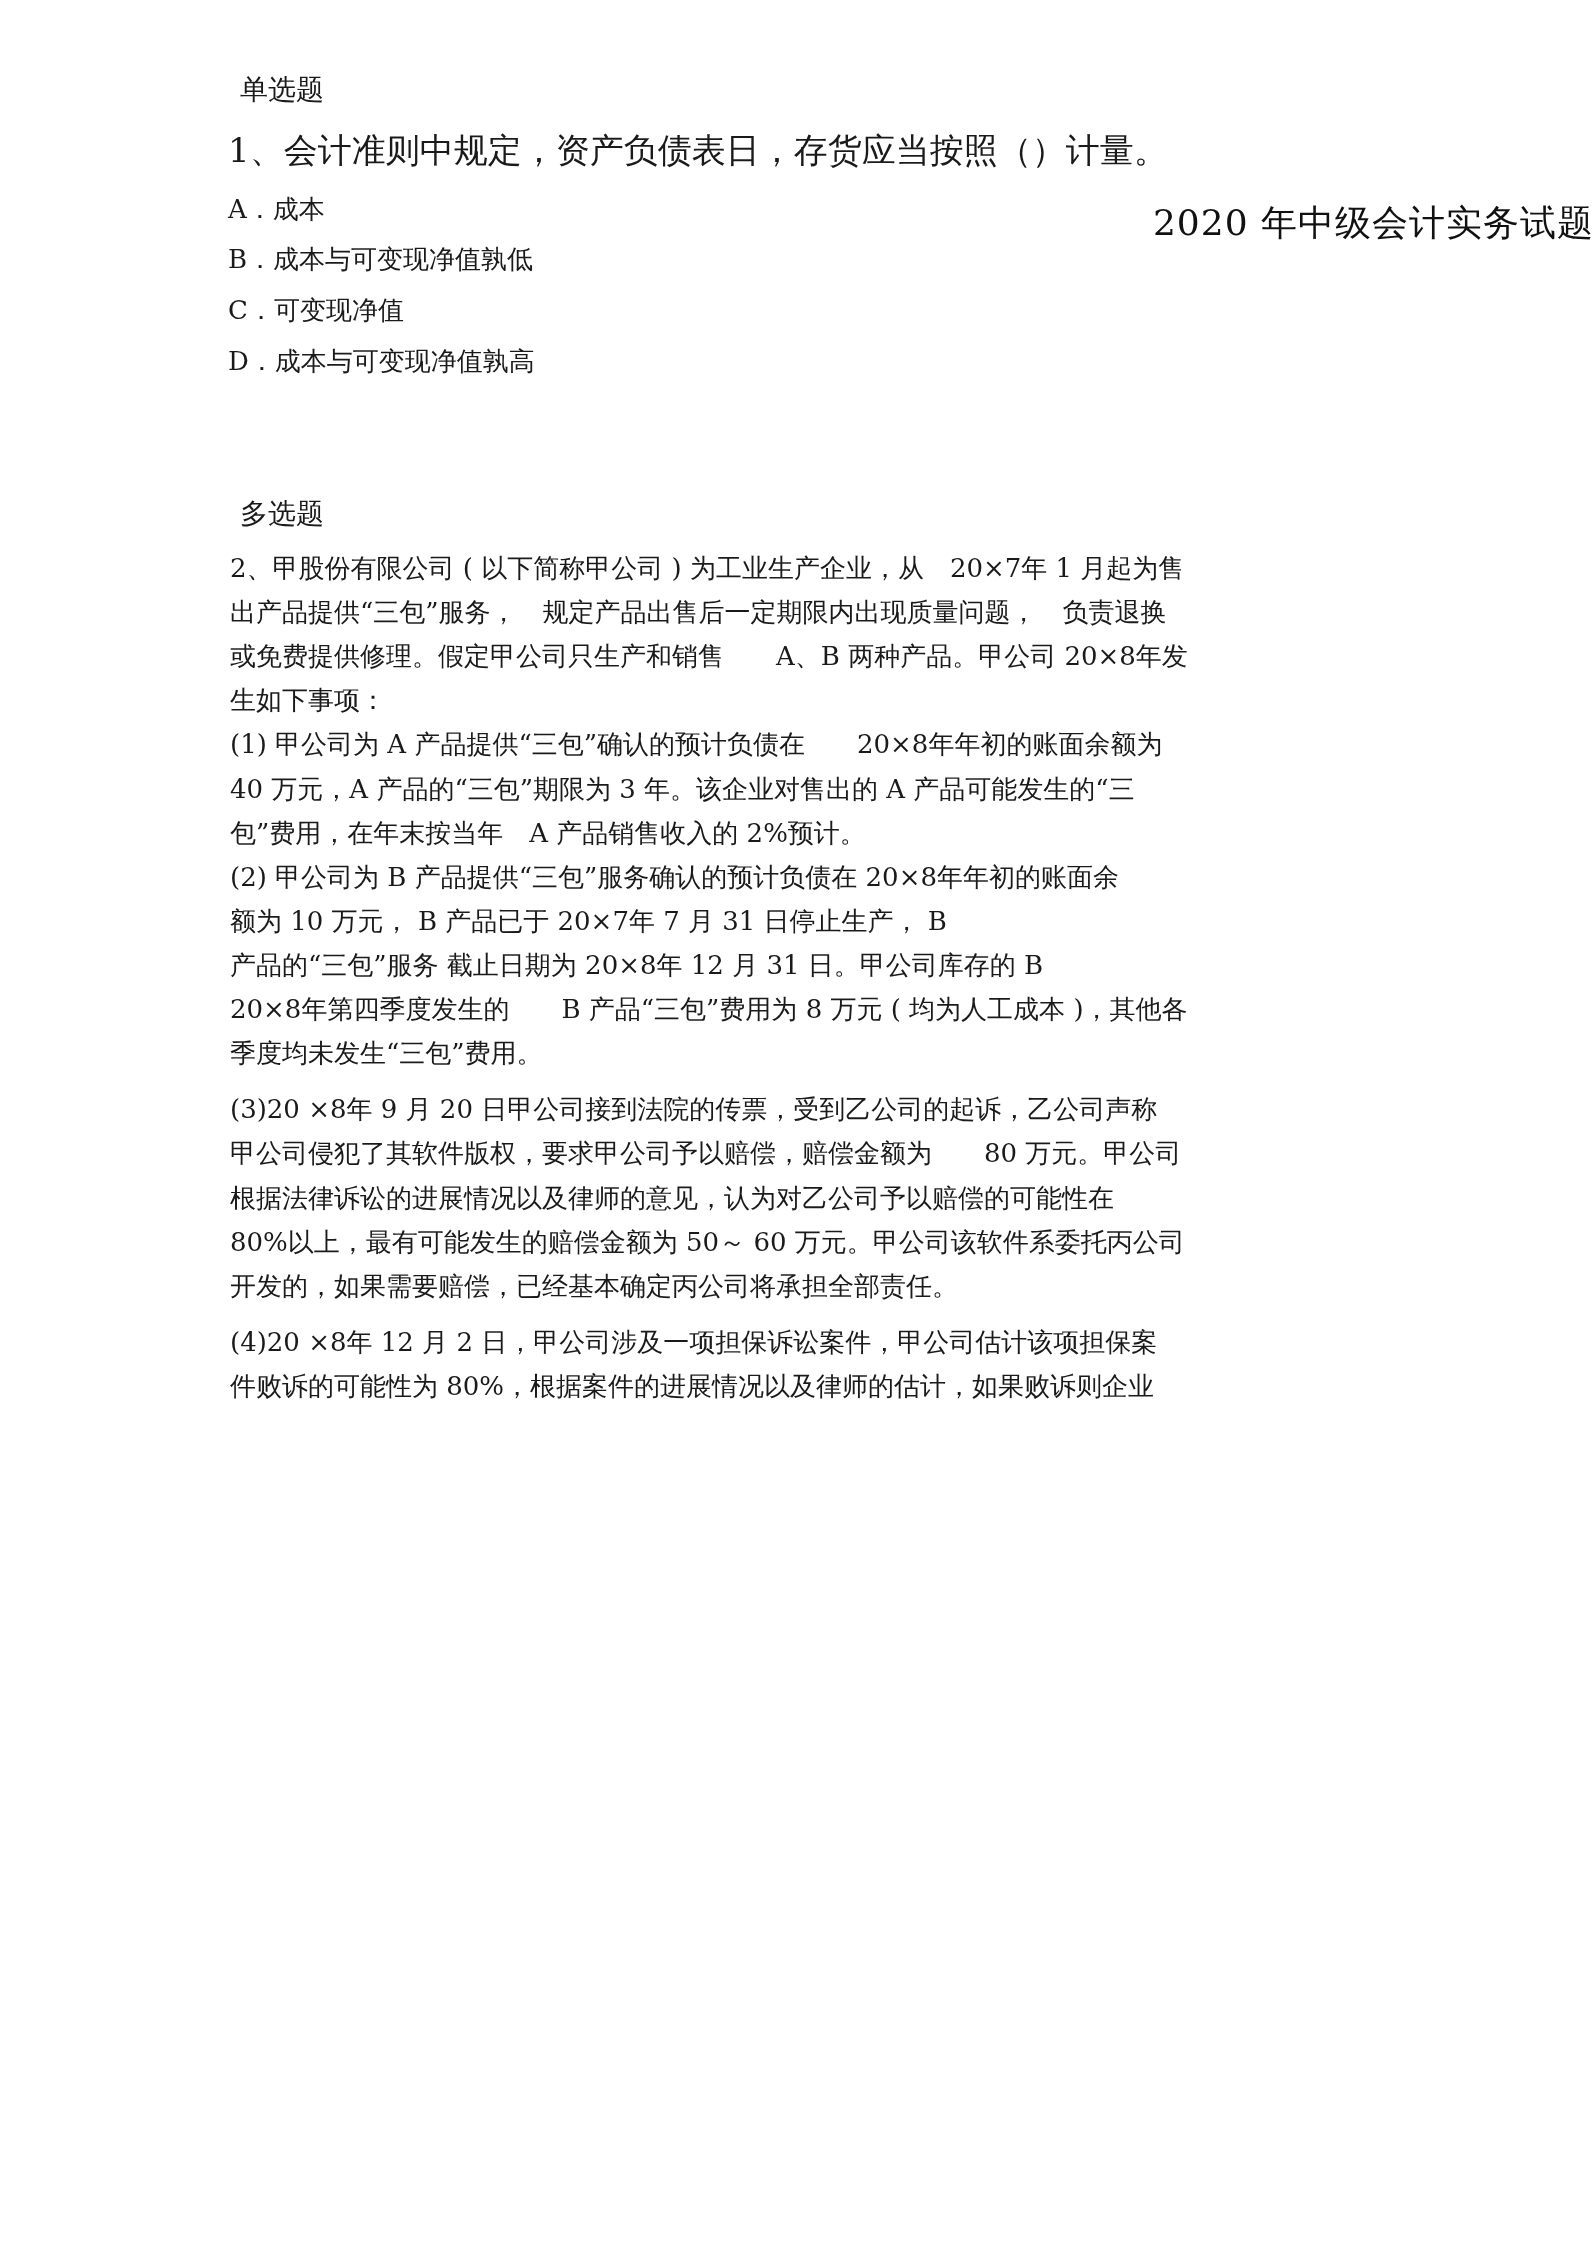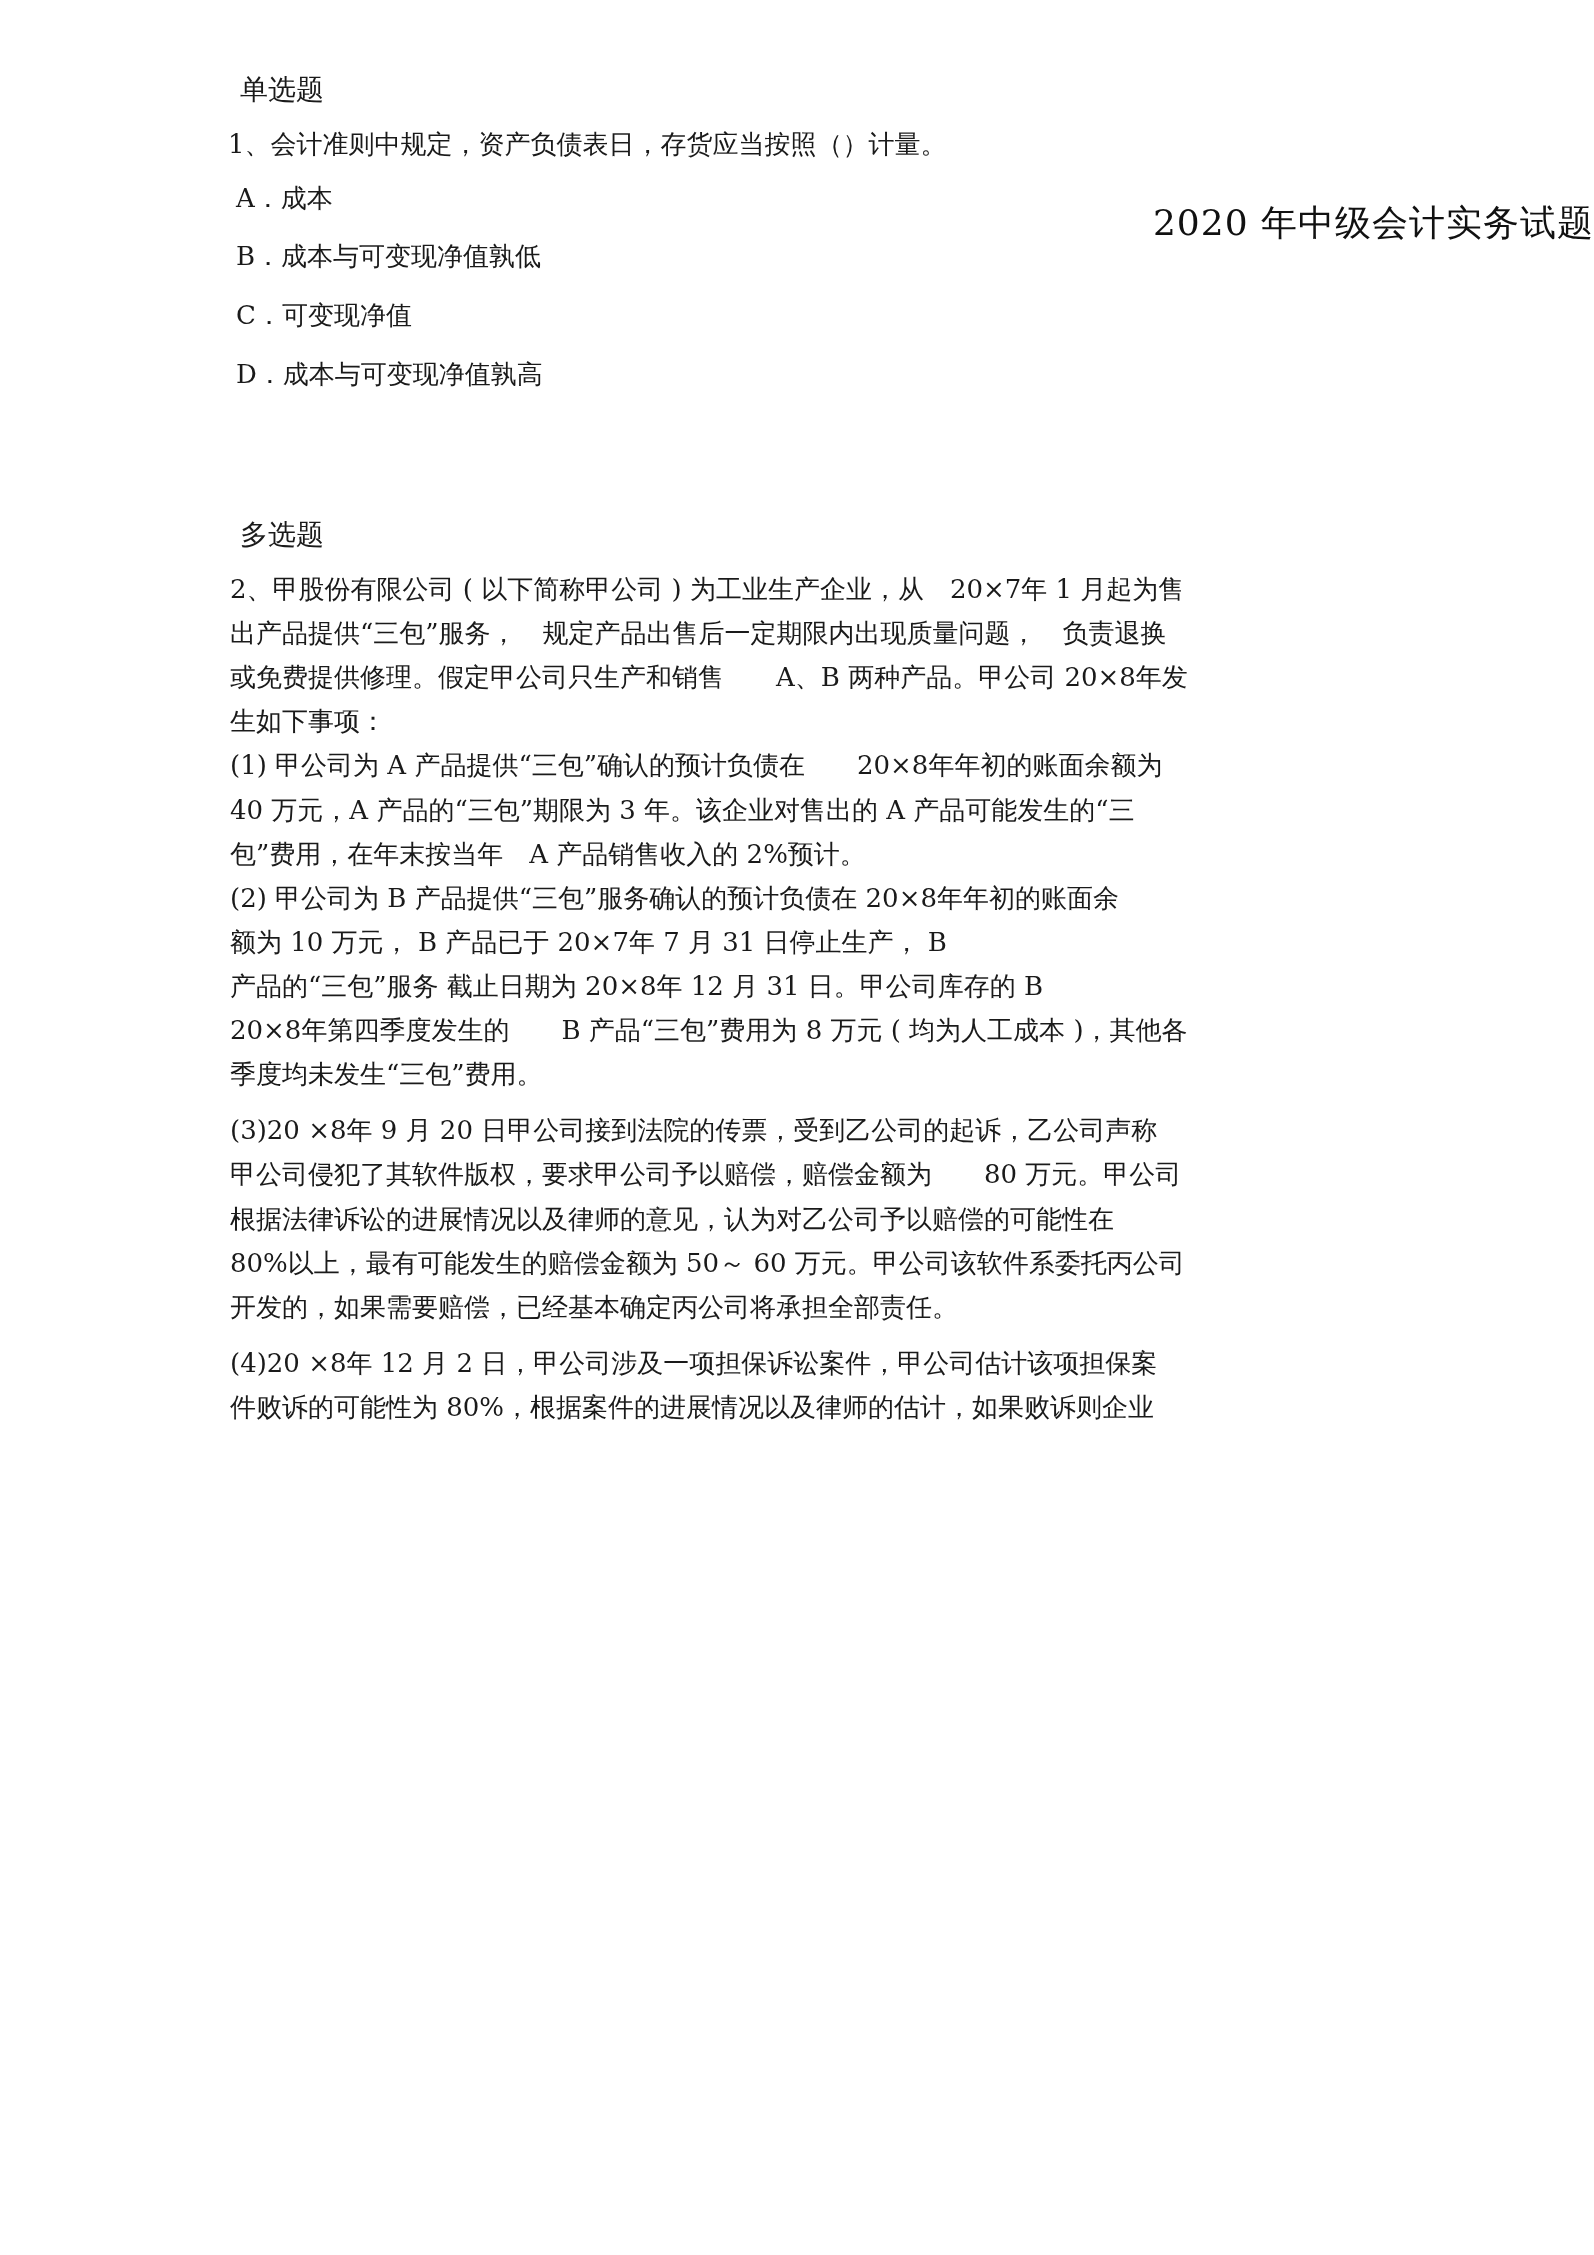--- a/index.html
+++ b/index.html
@@ -49,21 +49,21 @@
   .spacer-after-title {
     height: 58px;
   }
   .spacer-block {
     height: 96px;
   }
   .spacer-small {
     height: 10px;
   }
   p.line {
-    font-size: 26px;
+    font-size: 34px;
     line-height: 1.62;
     margin: 0;
     color: #1a1a1a;
     font-family: "DejaVu Serif", "Liberation Serif", serif;
     white-space: pre-wrap;
     word-break: break-all;
   }
   p.para {
     font-size: 26px;
     line-height: 1.62;
@@ -71,21 +71,21 @@
     color: #1a1a1a;
     font-family: "DejaVu Serif", "Liberation Serif", serif;
     text-align: justify;
     text-justify: inter-ideograph;
     white-space: pre-wrap;
     word-break: break-all;
   }
   p.option {
     font-size: 26px;
     line-height: 1.95;
-    margin: 8px;
+    margin: 0;
     color: #1a1a1a;
     font-family: "DejaVu Serif", "Liberation Serif", serif;
   }
   .q-block {
     margin-top: 4px;
   }
   .options-block {
     margin-top: 6px;
   }
 </style>

